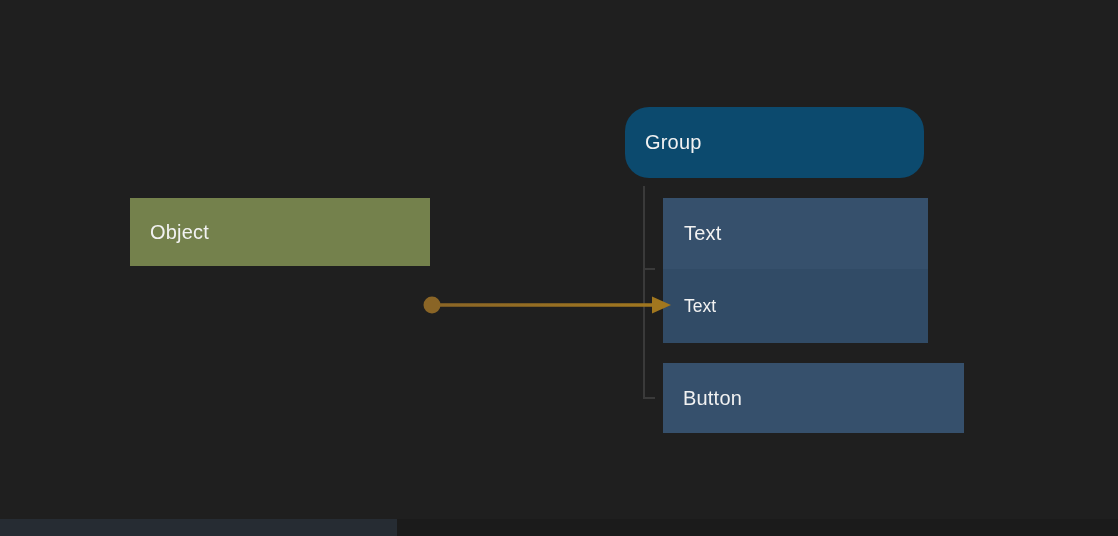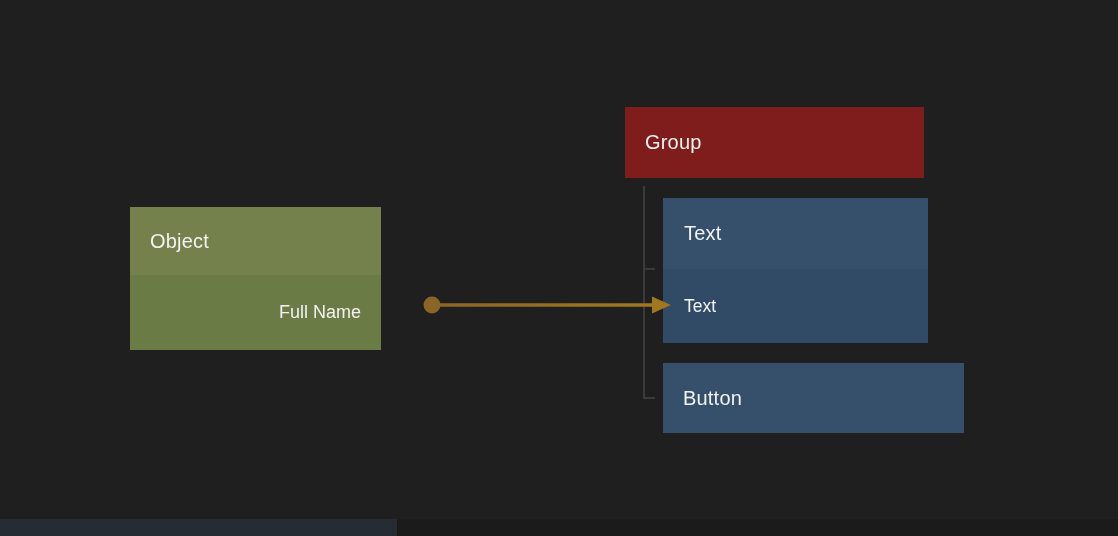--- a/index.html
+++ b/index.html
@@ -25,21 +25,21 @@
   }
 
   .node-row {
     display: flex;
     align-items: center;
     padding: 0 20px;
     font-weight: 400;
   }
 
   
-  .node-object { left: 130px; top: 198px; width: 251px; margin-top: 9px; }
+  .node-object { left: 130px; top: 198px; width: 300px; }
   .node-object .node-title { height: 68px; }
   .node-object .node-row {
     height: 75px;
     justify-content: flex-end;
     font-size: 18px;
   }
 
   
   .node-group { left: 625px; top: 107px; width: 299px; }
   .node-group .node-title { height: 71px; }
@@ -79,27 +79,24 @@
 <div class="canvas" style="background: rgb(31, 31, 31);">
 
   <div class="tree-line tree-vertical" style="background: rgb(58, 58, 58);"></div>
   <div class="tree-line tree-tick-text" style="background: rgb(58, 58, 58);"></div>
   <div class="tree-line tree-tick-button" style="background: rgb(58, 58, 58);"></div>
 
   <div class="node node-object">
     <div class="node-title" style="background: rgb(116, 129, 76);">
       <span>Object</span>
     </div>
-    <div class="node-row" style="background: rgb(107, 123, 70);">
-      <span>Full Name</span>
-    </div>
   </div>
 
   <div class="node node-group">
-    <div class="node-title" style="background: #7f1d1d;">
+    <div class="node-title" style="background: #0c4a6e; border-radius: 24px;">
       <span>Group</span>
     </div>
   </div>
 
   <div class="node node-text">
     <div class="node-title" style="background: rgb(54, 80, 108);">
       <span>Text</span>
     </div>
     <div class="node-row" style="background: rgb(49, 75, 102);">
       <span>Text</span>

